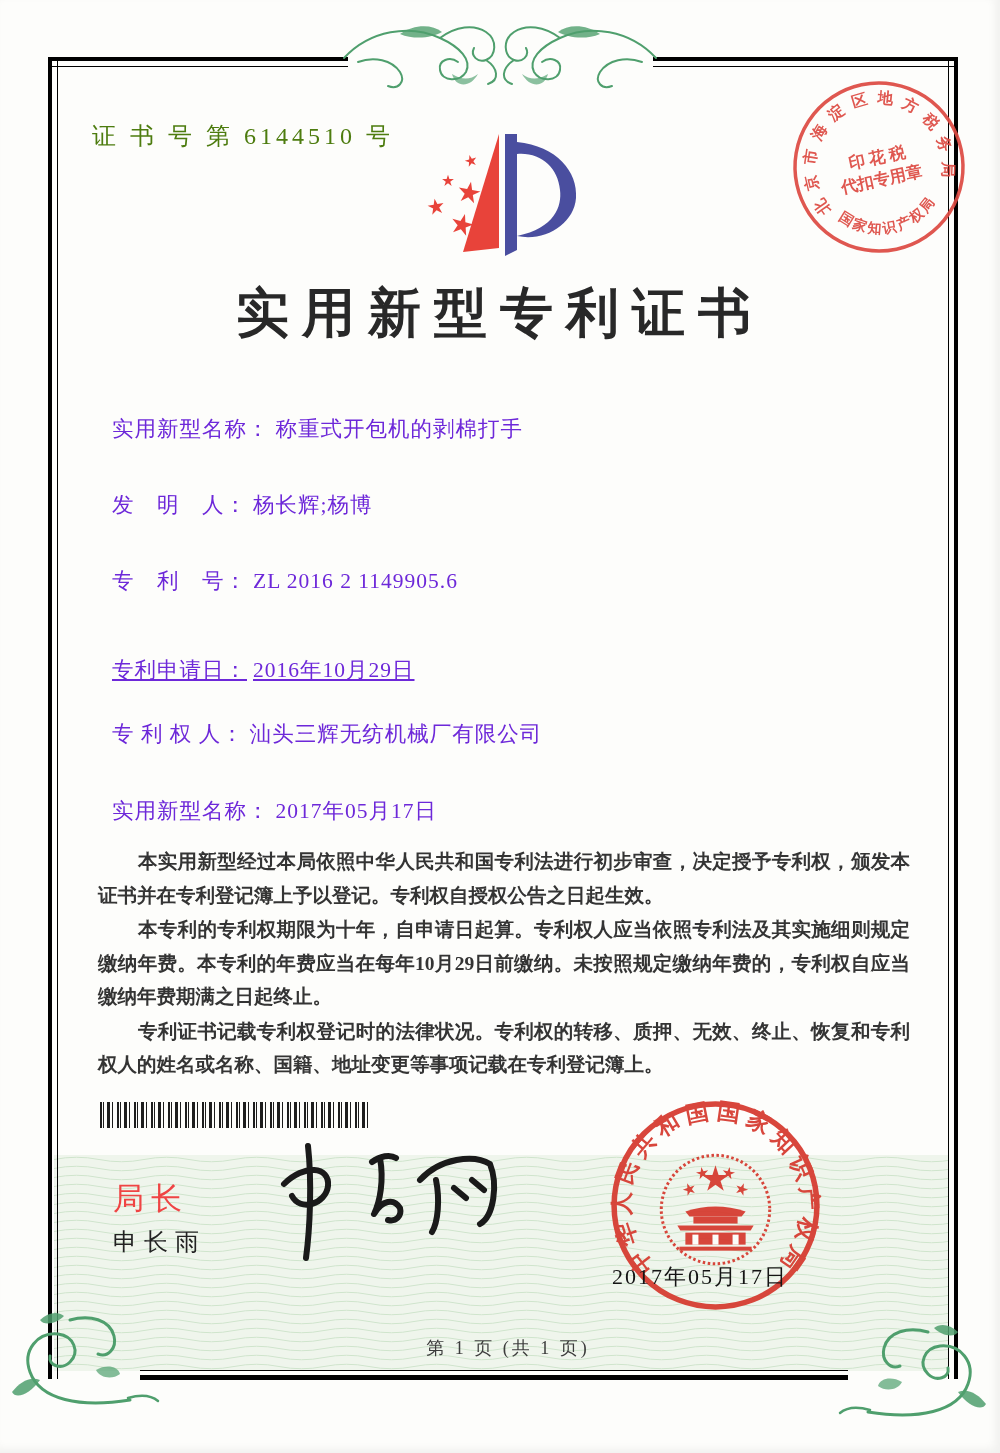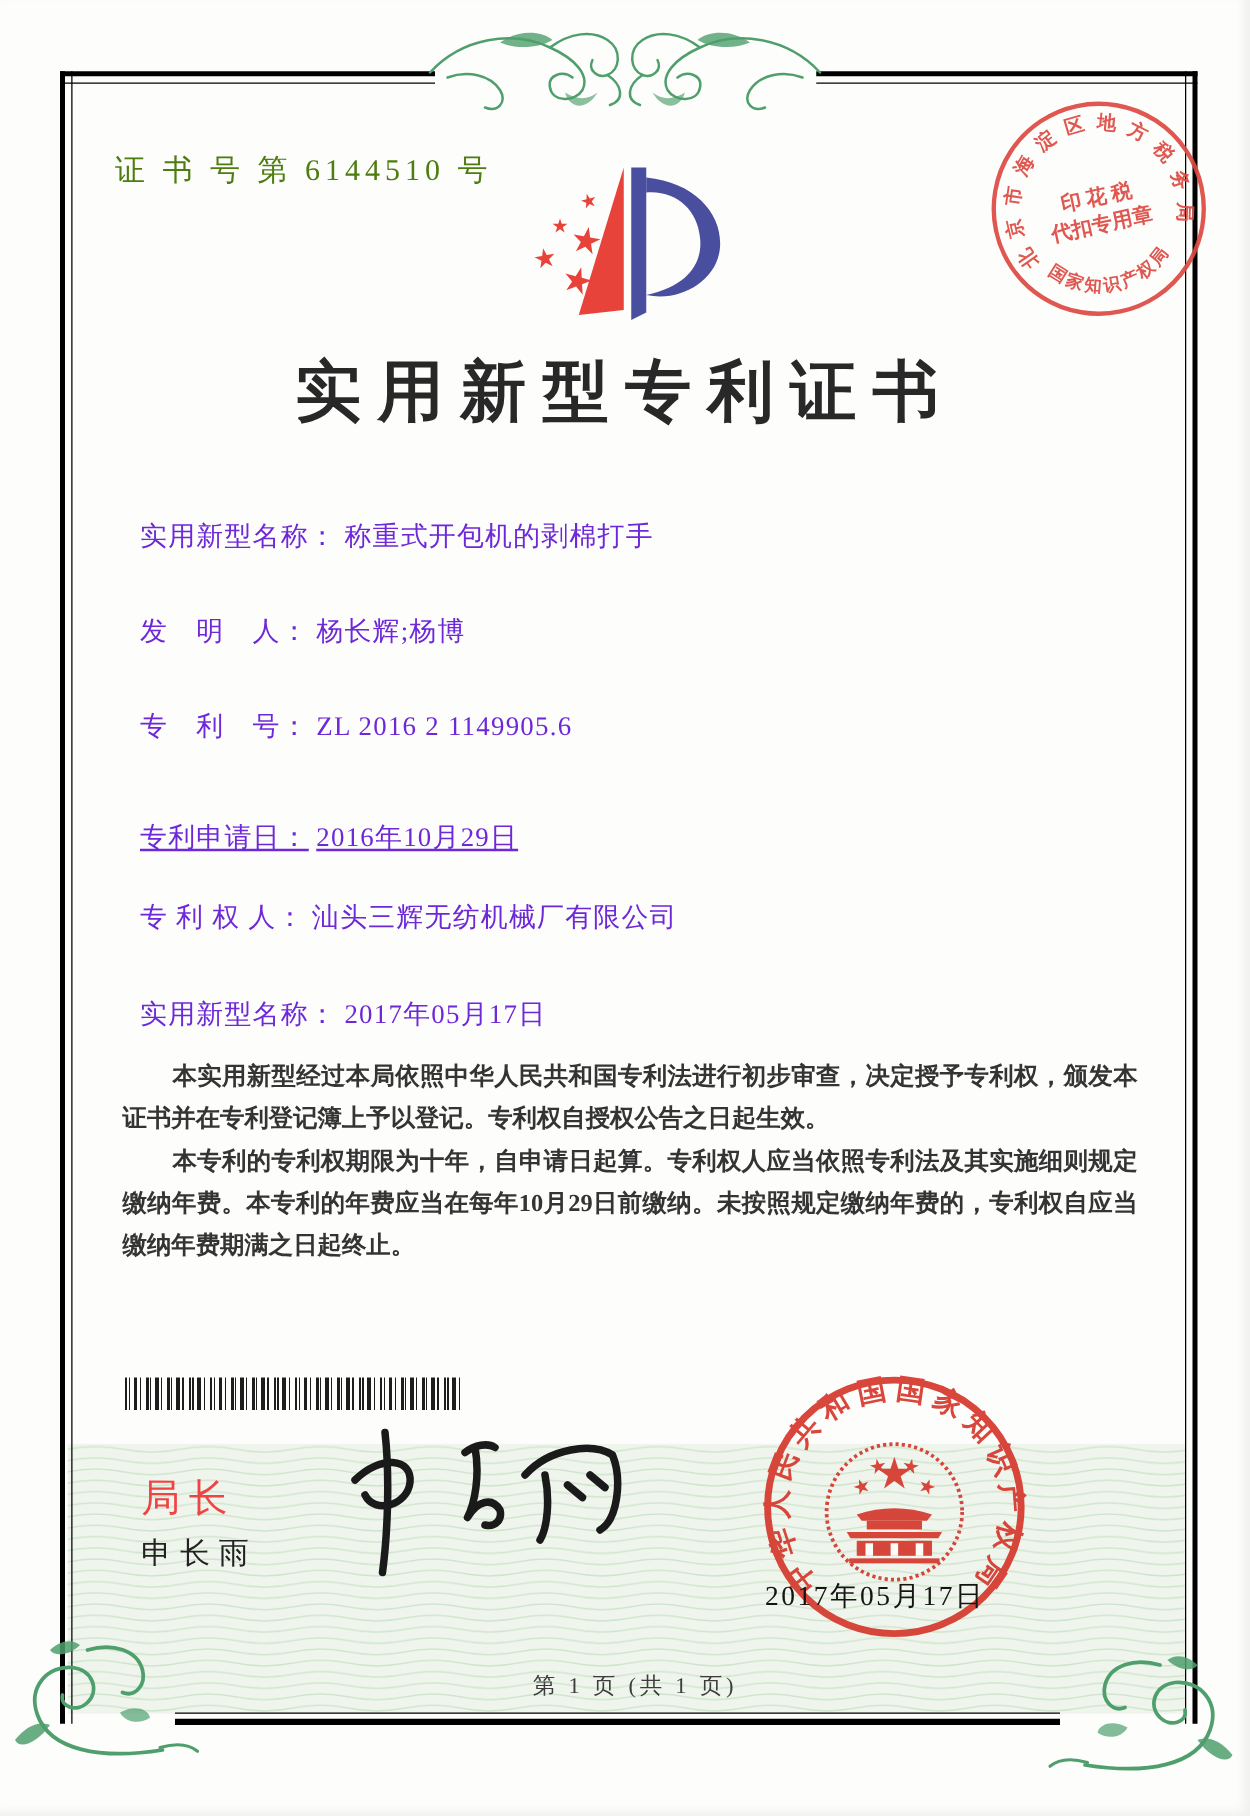--- a/index.html
+++ b/index.html
@@ -157,20 +157,21 @@
   <div class="field f4">
     <span class="lbl">专 利 权 人：</span><span class="val">汕头三辉无纺机械厂有限公司</span>
   </div>
   <div class="field f5">
     <span class="lbl">实用新型名称：</span><span class="val">2017年05月17日</span>
   </div>
 
   <div class="body-text">
     <p>本实用新型经过本局依照中华人民共和国专利法进行初步审查，决定授予专利权，颁发本证书并在专利登记簿上予以登记。专利权自授权公告之日起生效。</p>
     <p>本专利的专利权期限为十年，自申请日起算。专利权人应当依照专利法及其实施细则规定缴纳年费。本专利的年费应当在每年10月29日前缴纳。未按照规定缴纳年费的，专利权自应当缴纳年费期满之日起终止。</p>
+    <p>专利证书记载专利权登记时的法律状况。专利权的转移、质押、无效、终止、恢复和专利权人的姓名或名称、国籍、地址变更等事项记载在专利登记簿上。</p>
   </div>
 
   <div class="barcode"></div>
 
   <div class="sig-title">局长</div>
   <div class="sig-name">申长雨</div>
   <svg class="signature" width="250" height="135" viewBox="0 0 250 135">
     <g fill="none" stroke="#1a1a1a" stroke-width="6" stroke-linecap="round" stroke-linejoin="round">
       <path d="M16,52 C36,32 62,34 60,54 C58,72 32,80 24,64"></path>
       <path d="M40,14 C44,50 42,96 38,126"></path>

